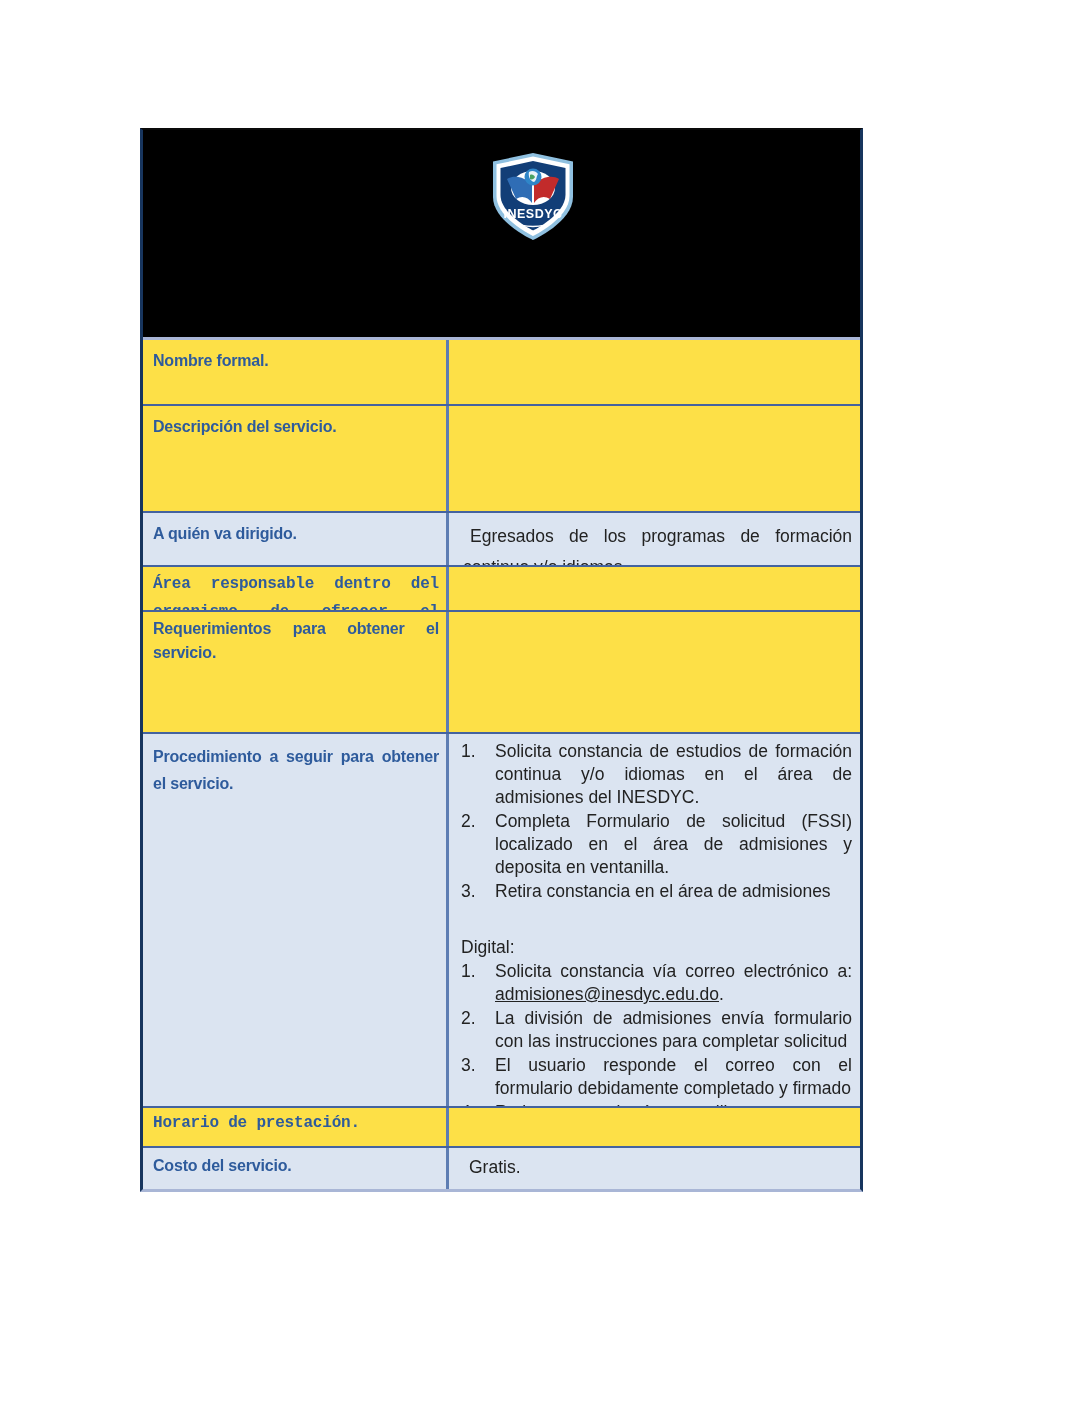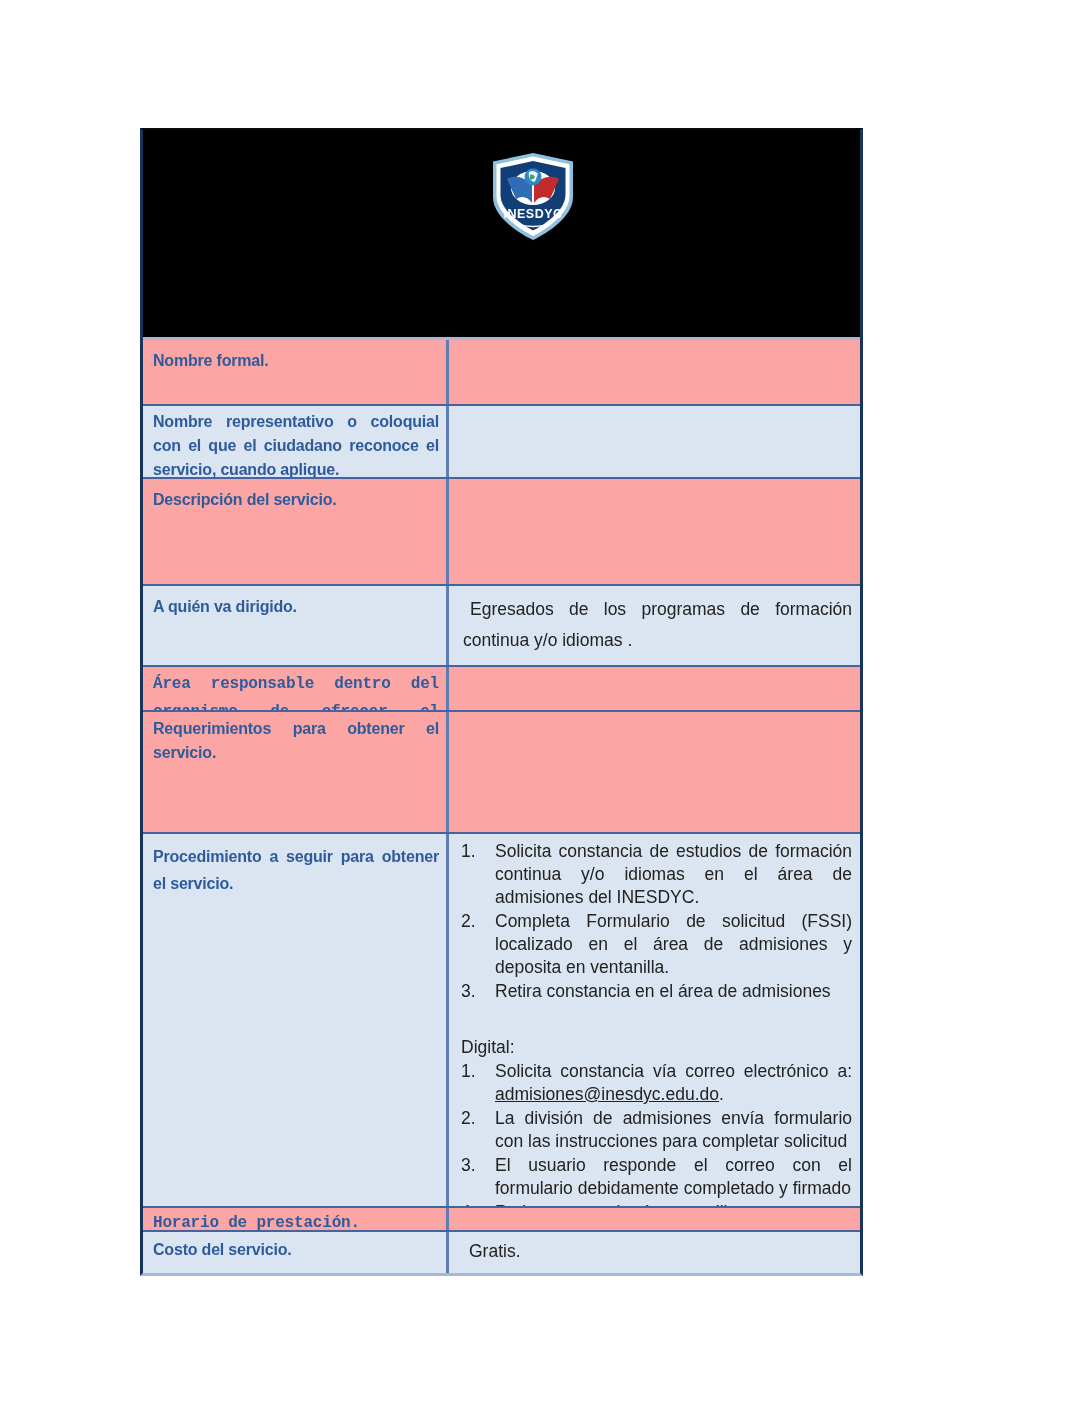--- a/index.html
+++ b/index.html
@@ -48,21 +48,21 @@
     color: #2e5b9c;
     text-align: justify;
   }
   .value-cell {
     flex: 1;
     padding: 8px 14px 4px 14px;
     font-size: 17.5px;
     line-height: 24px;
     color: #222222;
   }
-  .black-row { background: #fca5a5; }
+  .black-row { background: #fde047; }
   .light-row { background: #dbe4f1; }
   .compact .label-cell { padding-top: 3px; line-height: 28px; font-family: Liberation Mono, monospace; }
   .mid .label-cell { line-height: 24px; }
   .proc-label { line-height: 27px; }
 
   .aquien-cell { line-height: 31px; text-align: justify; text-indent: 7px; padding-right: 8px; }
   .contact-cell { padding-top: 4px; }
   .contact-phone { font-size: 17.5px; line-height: 25px; }
   .contact-email { font-family: "DejaVu Sans", sans-serif; font-size: 18px; line-height: 26px; }
   .costo-cell { text-indent: 6px; padding-top: 7px; }
@@ -102,35 +102,29 @@
       </div>
     </div>
 
     <div class="row black-row soft-top" style="height:67px">
       <div class="cell label-cell">
         <span>Nombre formal.</span>
       </div>
       <div class="cell value-cell"></div>
     </div>
 
-    <div class="row light-row mid" style="height:73px">
-      <div class="cell label-cell" style="padding-top:4px">
-        <span>Nombre representativo o coloquial con el que el ciudadano reconoce el servicio, cuando aplique.</span>
-      </div>
-      <div class="cell value-cell"></div>
-    </div>
 
     <div class="row black-row" style="height:107px">
       <div class="cell label-cell">
         <span>Descripción del servicio.</span>
       </div>
       <div class="cell value-cell"></div>
     </div>
 
-    <div class="row light-row" style="height:81px">
+    <div class="row light-row" style="height:54px">
       <div class="cell label-cell">
         <span>A quién va dirigido.</span>
       </div>
       <div class="cell value-cell aquien-cell">
         <span>Egresados de los programas de formación continua y/o idiomas .</span>
       </div>
     </div>
 
     <div class="row black-row compact" style="height:45px">
       <div class="cell label-cell">
@@ -177,21 +171,21 @@
           <span class="proc-num">3.</span>
           <span class="proc-text">El usuario responde el correo con el formulario debidamente completado y firmado</span>
         </div>
         <div class="proc-item">
           <span class="proc-num">4.</span>
           <span class="proc-text">Retira constancia vía ventanilla.</span>
         </div>
       </div>
     </div>
 
-    <div class="row black-row compact" style="height:24px">
+    <div class="row black-row compact" style="height:40px">
       <div class="cell label-cell" style="padding-top:1px">
         <span>Horario de prestación.</span>
       </div>
       <div class="cell value-cell"></div>
     </div>
 
     <div class="row light-row" style="height:43px">
       <div class="cell label-cell" style="padding-top:6px">
         <span>Costo del servicio.</span>
       </div>

